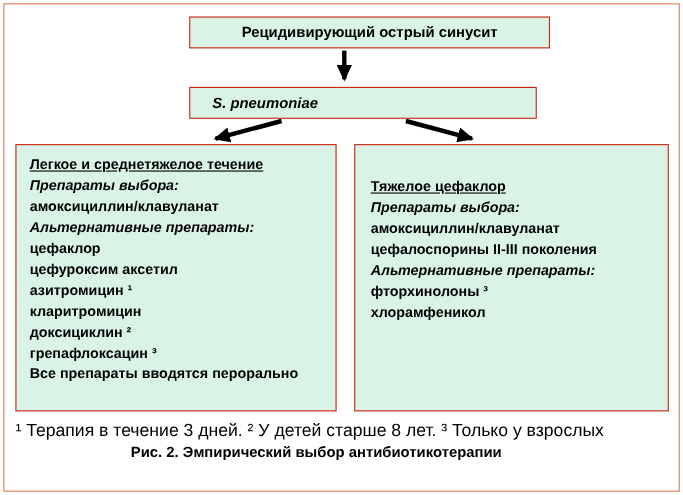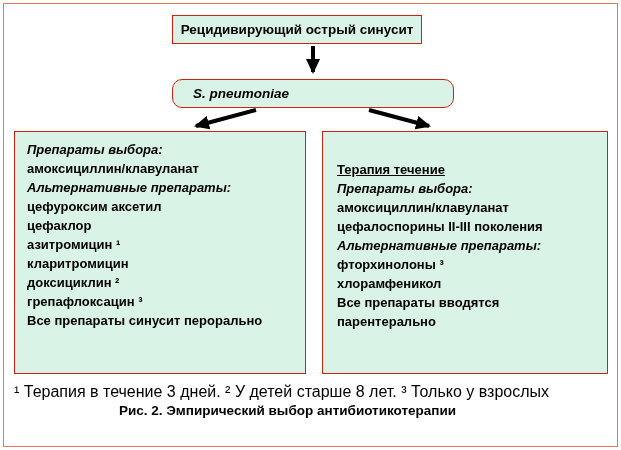--- a/index.html
+++ b/index.html
@@ -13,29 +13,29 @@
   .frame {
     position:absolute; inset:3px;
     border:1px solid var(--outer-border,#e07a5a);
   }
   .box {
     position:absolute; box-sizing:border-box;
     background:var(--box-fill,#d9f4e7);
     border:1px solid var(--box-border,#cc2211);
   }
   .top-box {
-    left:172px; top:15px; width:250px; height:29px;
+    left:172px; top:15px; width:328px; height:29px;
     display:flex; align-items:center; justify-content:center;
     font-weight:bold; font-size:13.5px;
   }
   .pathogen-box {
-    left:172px; top:79px; width:282px; height:29px;
+    left:172px; top:79px; width:316px; height:29px;
     display:flex; align-items:center; 
     padding:0 20px;
-    font-weight:bold; font-style:italic; font-size:13.5px;border-radius:10px;
+    font-weight:bold; font-style:italic; font-size:13.5px;
   }
   .branch { top:131px; height:243px; font-size:13px; line-height:19px; }
   .branch.left  { left:14px;  width:292px; padding:8px 10px 8px 12px; }
   .branch.right { left:322px; width:286px; padding:28px 40px 8px 14px; }
   .heading    { font-weight:bold; text-decoration:underline; }
   .subheading { font-weight:bold; font-style:italic; }
   .item       { font-weight:bold; }
   .footer-line{ font-weight:bold; }
   .arrows {
     position:absolute; left:0; top:0; width:621px; height:450px;
@@ -71,38 +71,38 @@
 
   <div class="box top-box">
     <span>Рецидивирующий острый синусит</span>
   </div>
 
   <div class="box pathogen-box">
     <span>S. pneumoniae</span>
   </div>
 
   <div class="box branch left">
+    <div class="heading">Легкое и среднетяжелое течение</div>
     <div class="subheading">Препараты выбора:</div>
     <div class="item">амоксициллин/клавуланат</div>
     <div class="subheading">Альтернативные препараты:</div>
+    <div class="item">цефаклор</div>
     <div class="item">цефуроксим аксетил</div>
-    <div class="item">цефаклор</div>
     <div class="item">азитромицин ¹</div>
     <div class="item">кларитромицин</div>
     <div class="item">доксициклин ²</div>
     <div class="item">грепафлоксацин ³</div>
-    <div class="footer-line">Все препараты синусит перорально</div>
+    <div class="footer-line">Все препараты вводятся перорально</div>
   </div>
 
   <div class="box branch right">
-    <div class="heading">Терапия течение</div>
+    <div class="heading">Тяжелое цефаклор</div>
     <div class="subheading">Препараты выбора:</div>
     <div class="item">амоксициллин/клавуланат</div>
     <div class="item">цефалоспорины II-III поколения</div>
     <div class="subheading">Альтернативные препараты:</div>
     <div class="item">фторхинолоны ³</div>
     <div class="item">хлорамфеникол</div>
-    <div class="footer-line">Все препараты вводятся парентерально</div>
   </div>
 
   <div class="footnotes">¹ Терапия в течение 3 дней. ² У детей старше 8 лет. ³ Только у взрослых</div>
   <div class="caption">Рис. 2. Эмпирический выбор антибиотикотерапии</div>
 </div>
 
 </body></html>

